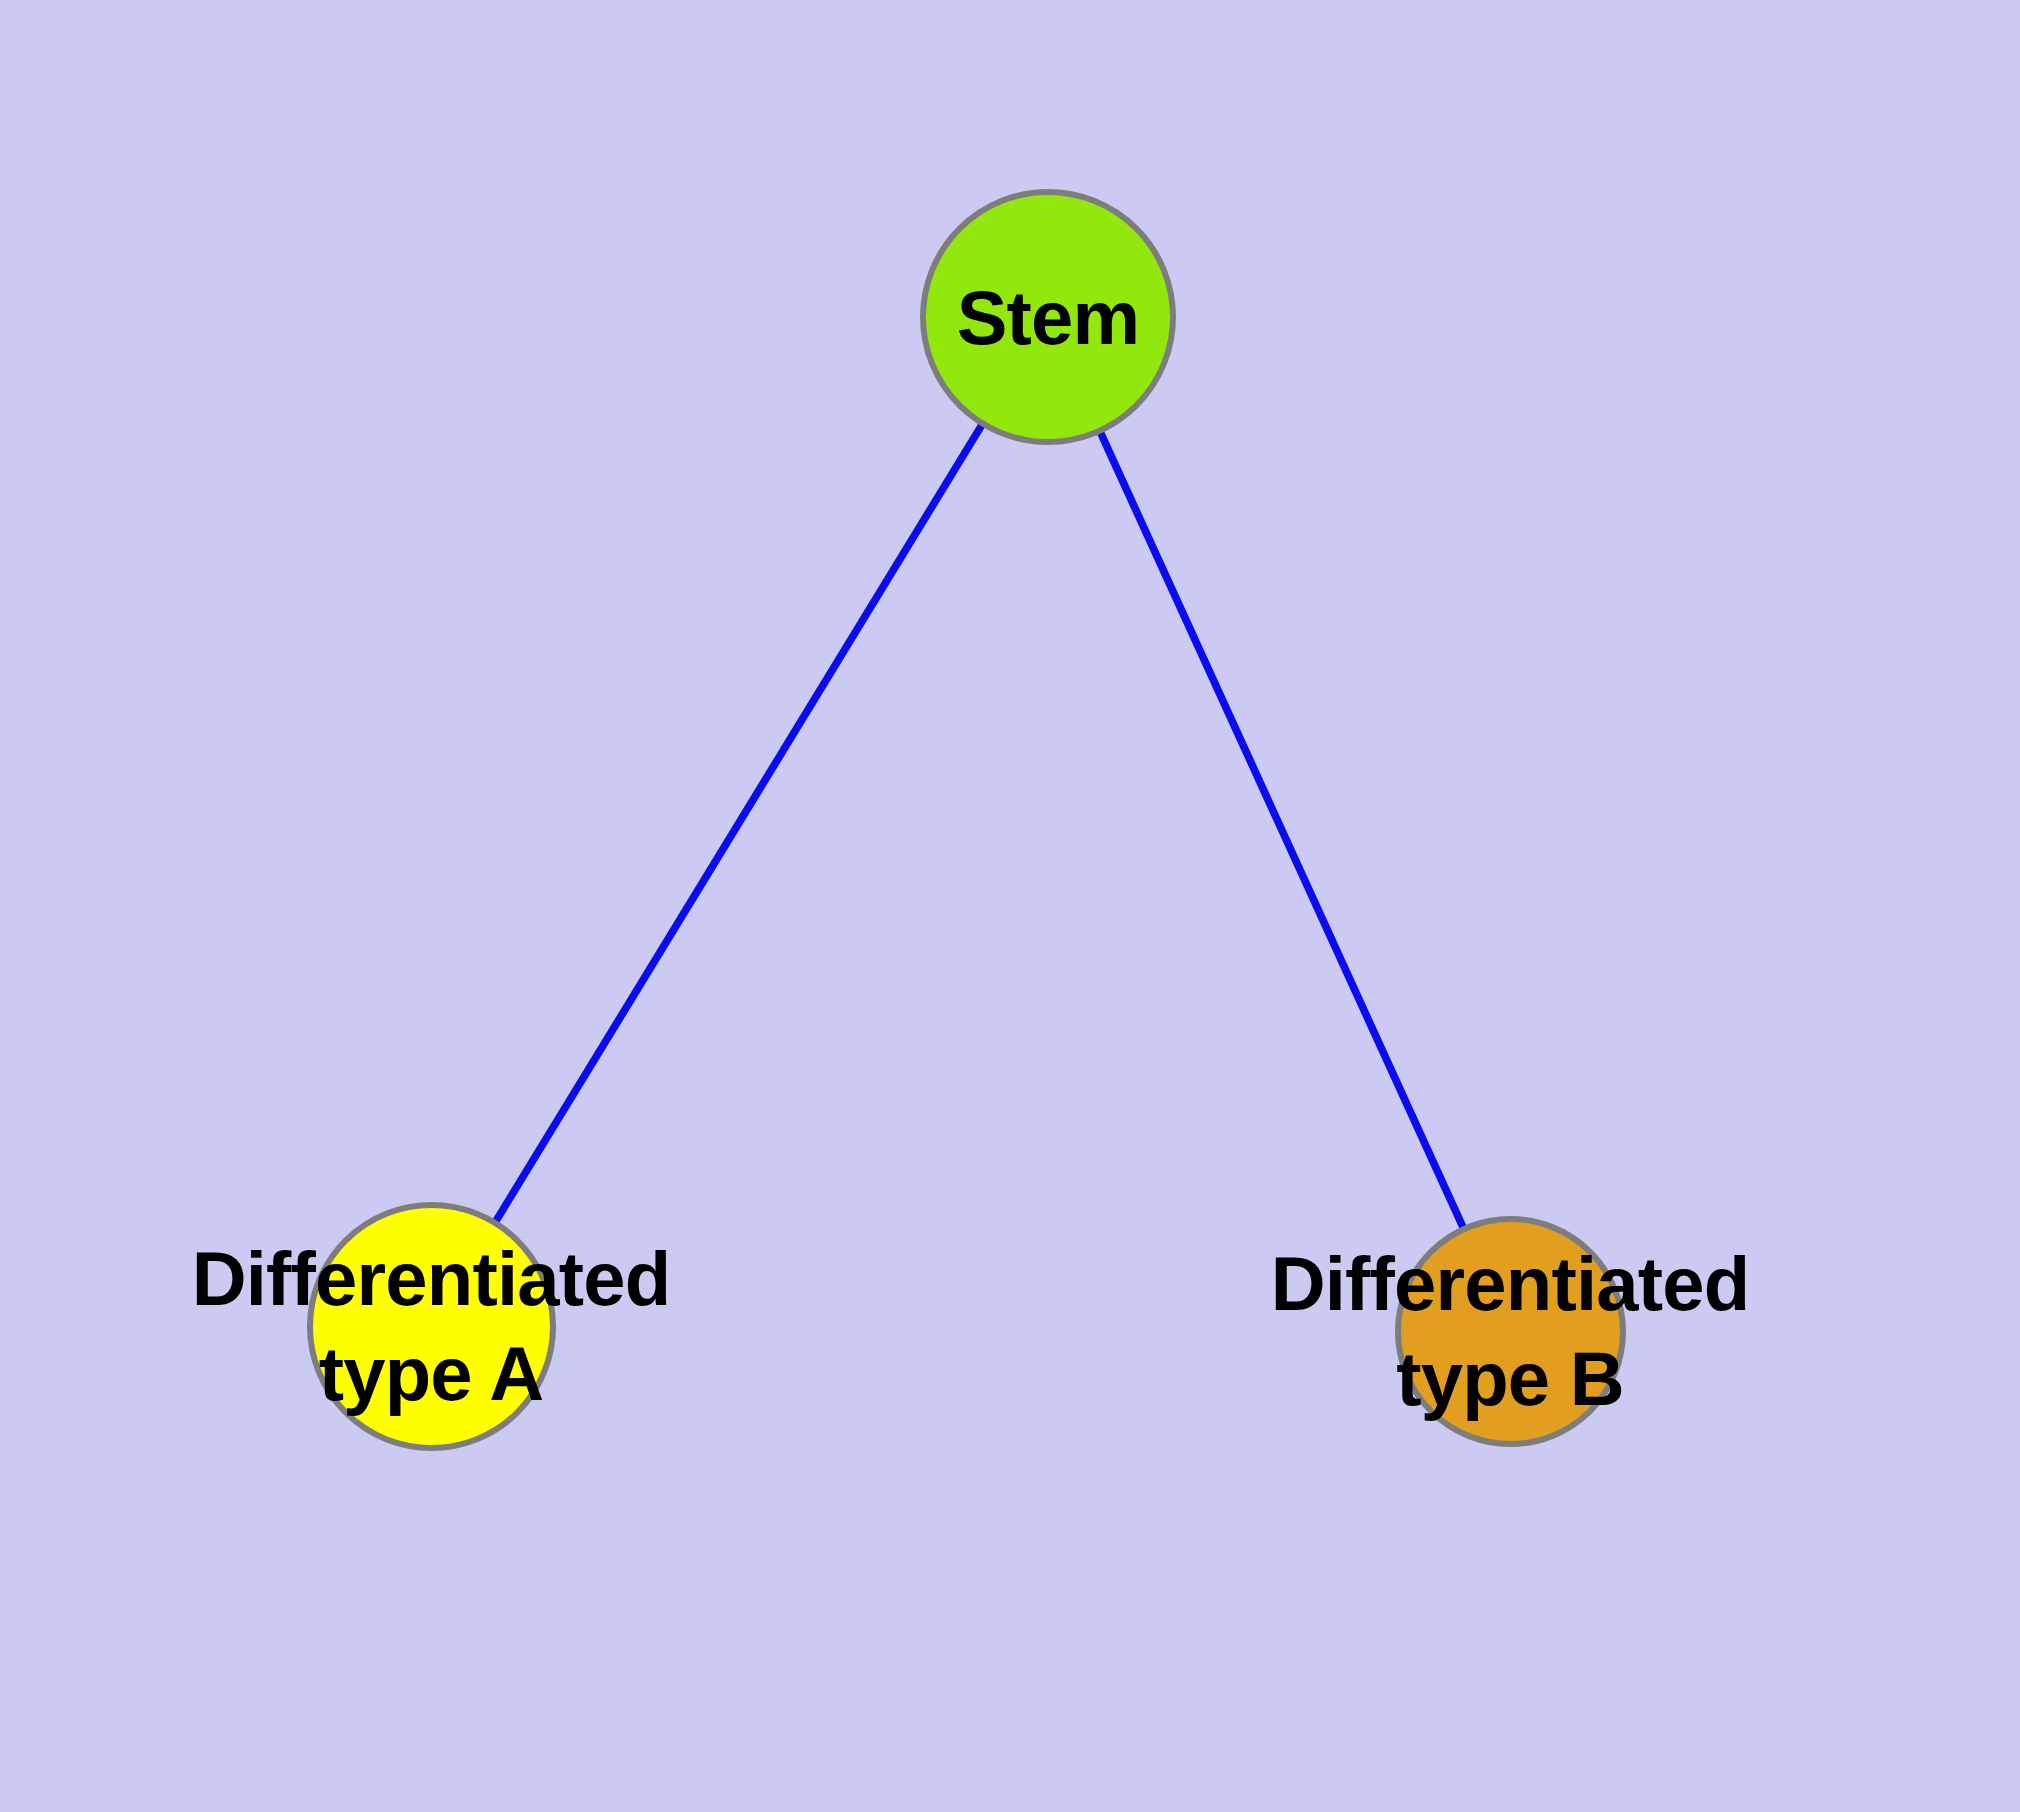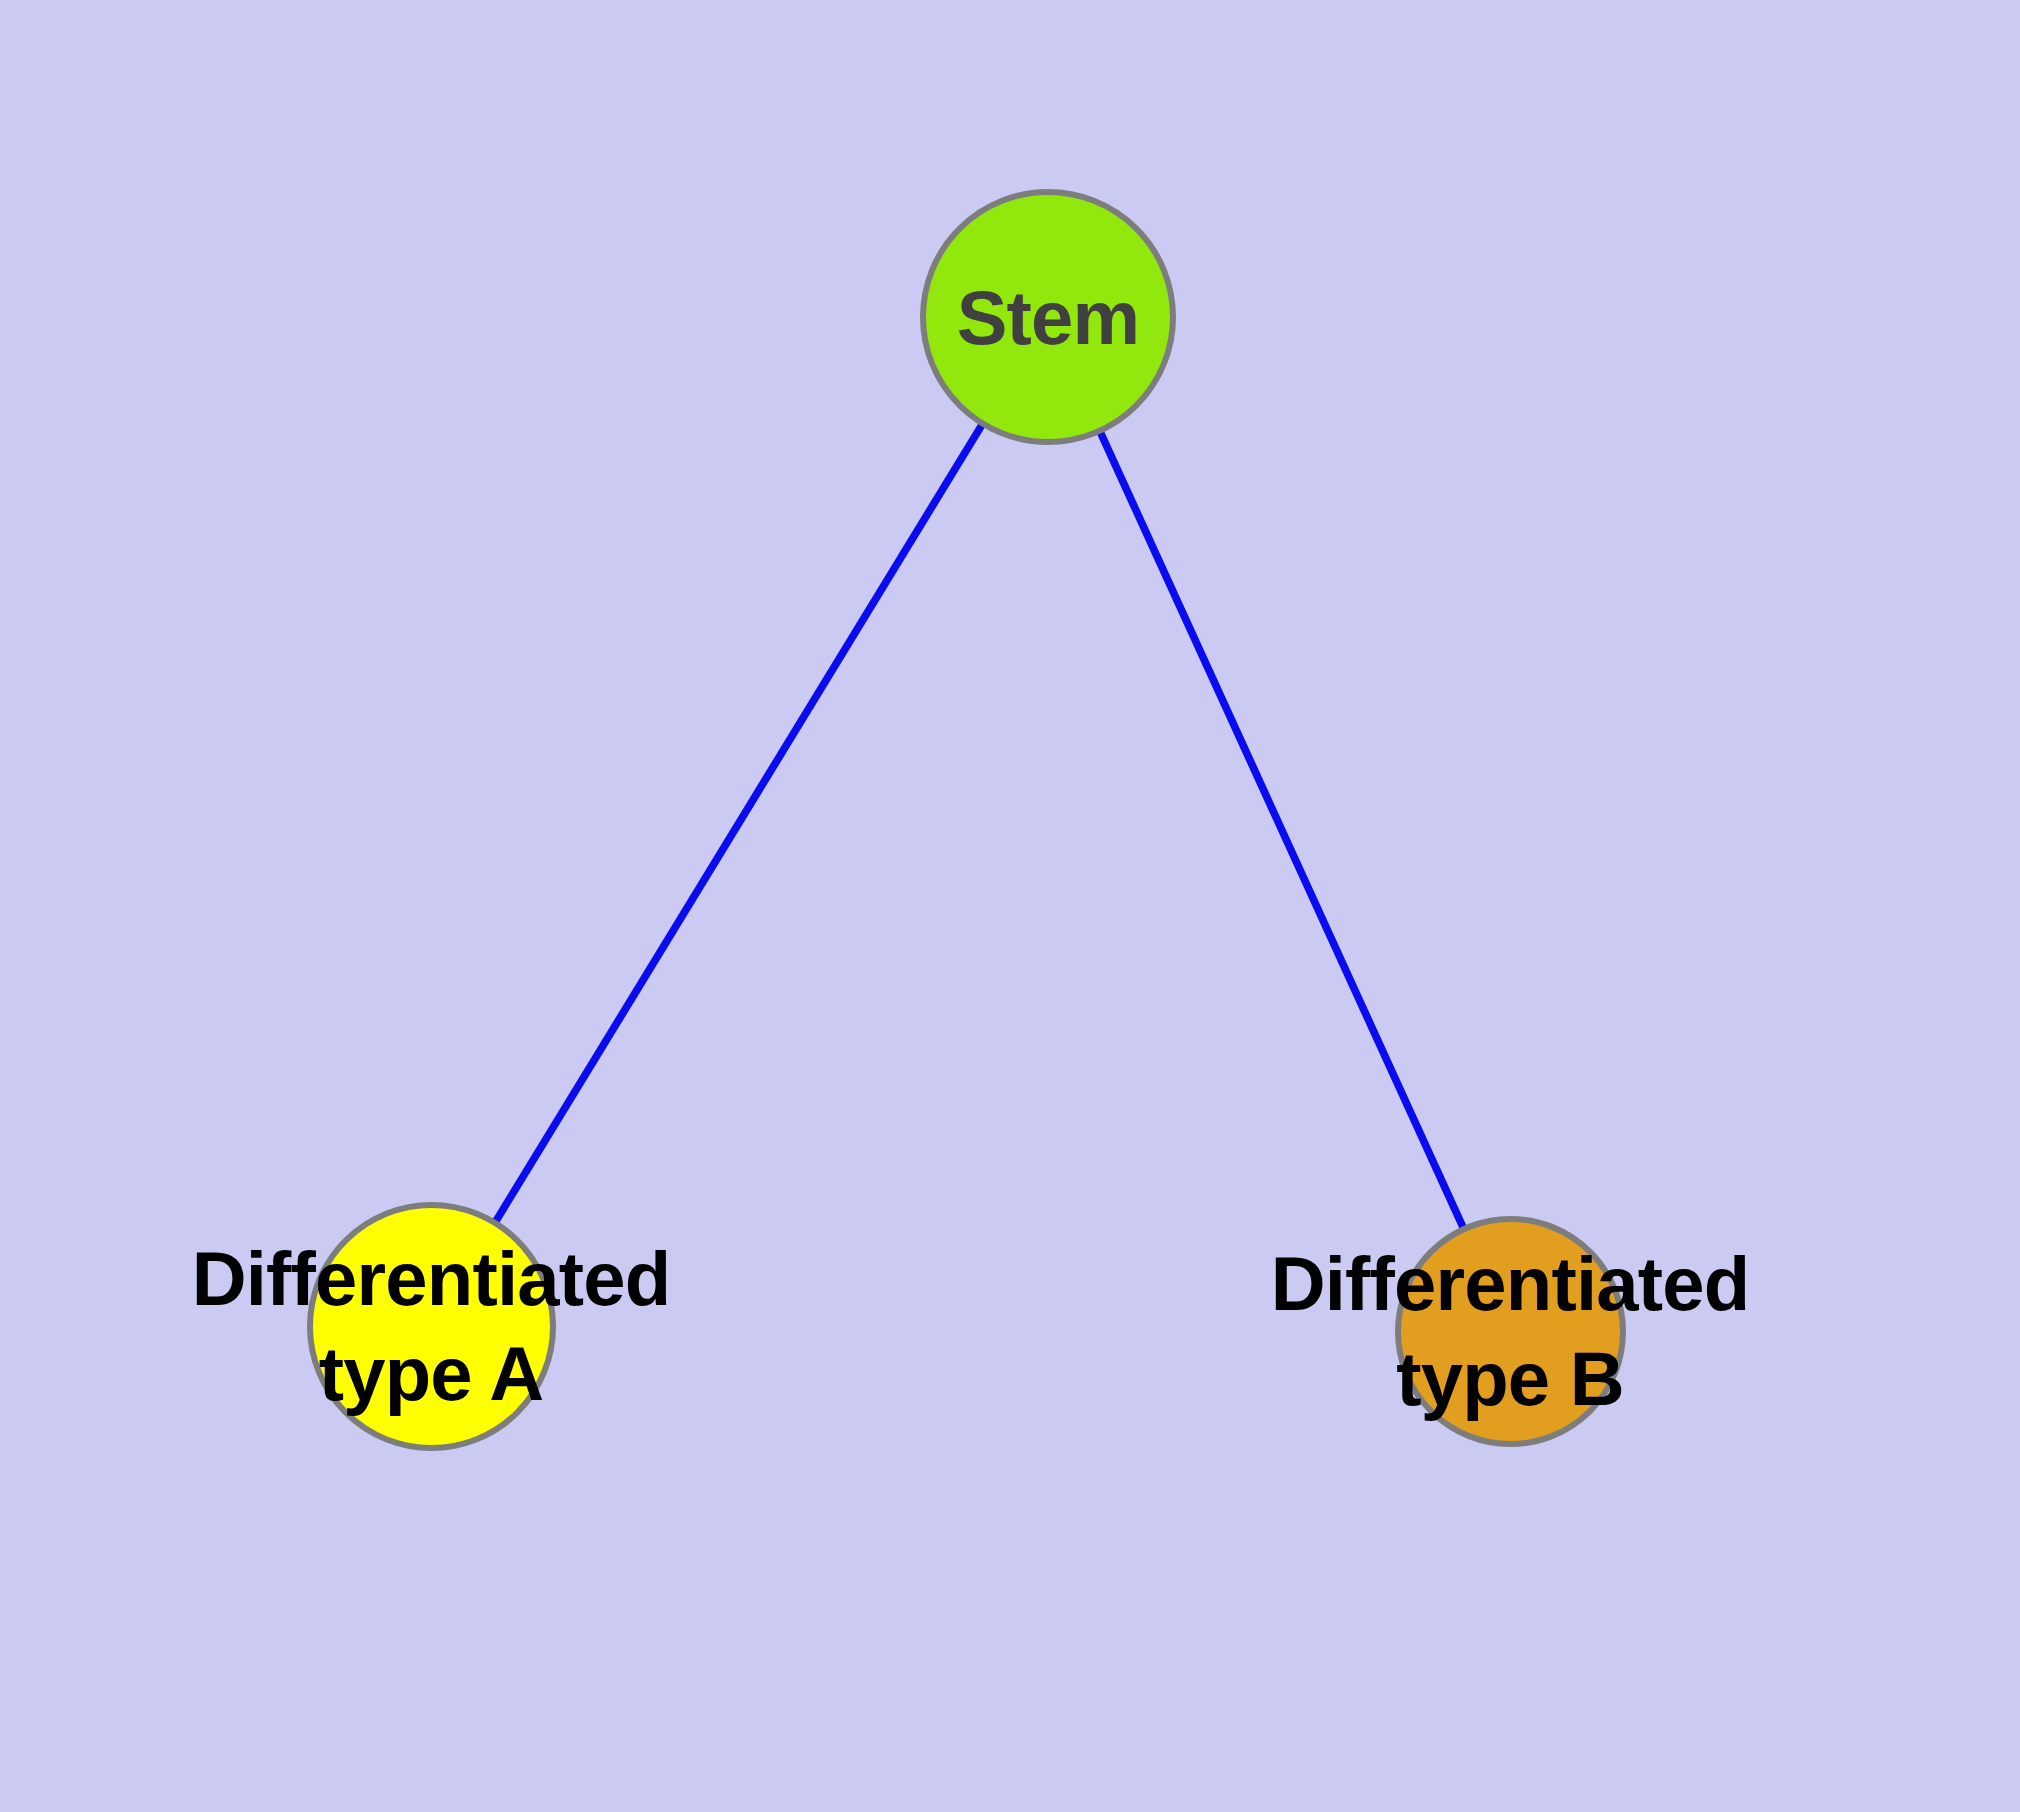--- a/index.html
+++ b/index.html
@@ -61,21 +61,21 @@
     <line class="edge" x1="1236" y1="374" x2="509" y2="1565" style="stroke: rgb(11, 11, 240);"></line>
     <line class="edge" x1="1236" y1="374" x2="1782" y2="1571" style="stroke: rgb(11, 11, 240);"></line>
   </svg>
 
   <div class="node-circle stem" style="background-color: rgb(146, 231, 13); border-color: rgb(125, 125, 125);"></div>
 
   <div class="node-circle diff-a" style="background-color: rgb(255, 255, 0); border-color: rgb(125, 125, 125);"></div>
 
   <div class="node-circle diff-b" style="background-color: rgb(226, 158, 31); border-color: rgb(125, 125, 125);"></div>
 
-  <div class="node-label stem" style="color: #404040;">Stem</div>
+  <div class="node-label stem" style="color: #000000;">Stem</div>
 
   <div class="node-label diff-a" style="color: rgb(0, 0, 0);">Differentiated
 type A</div>
 
   <div class="node-label diff-b" style="color: rgb(0, 0, 0);">Differentiated
 type B</div>
 
 </div>
 
 

